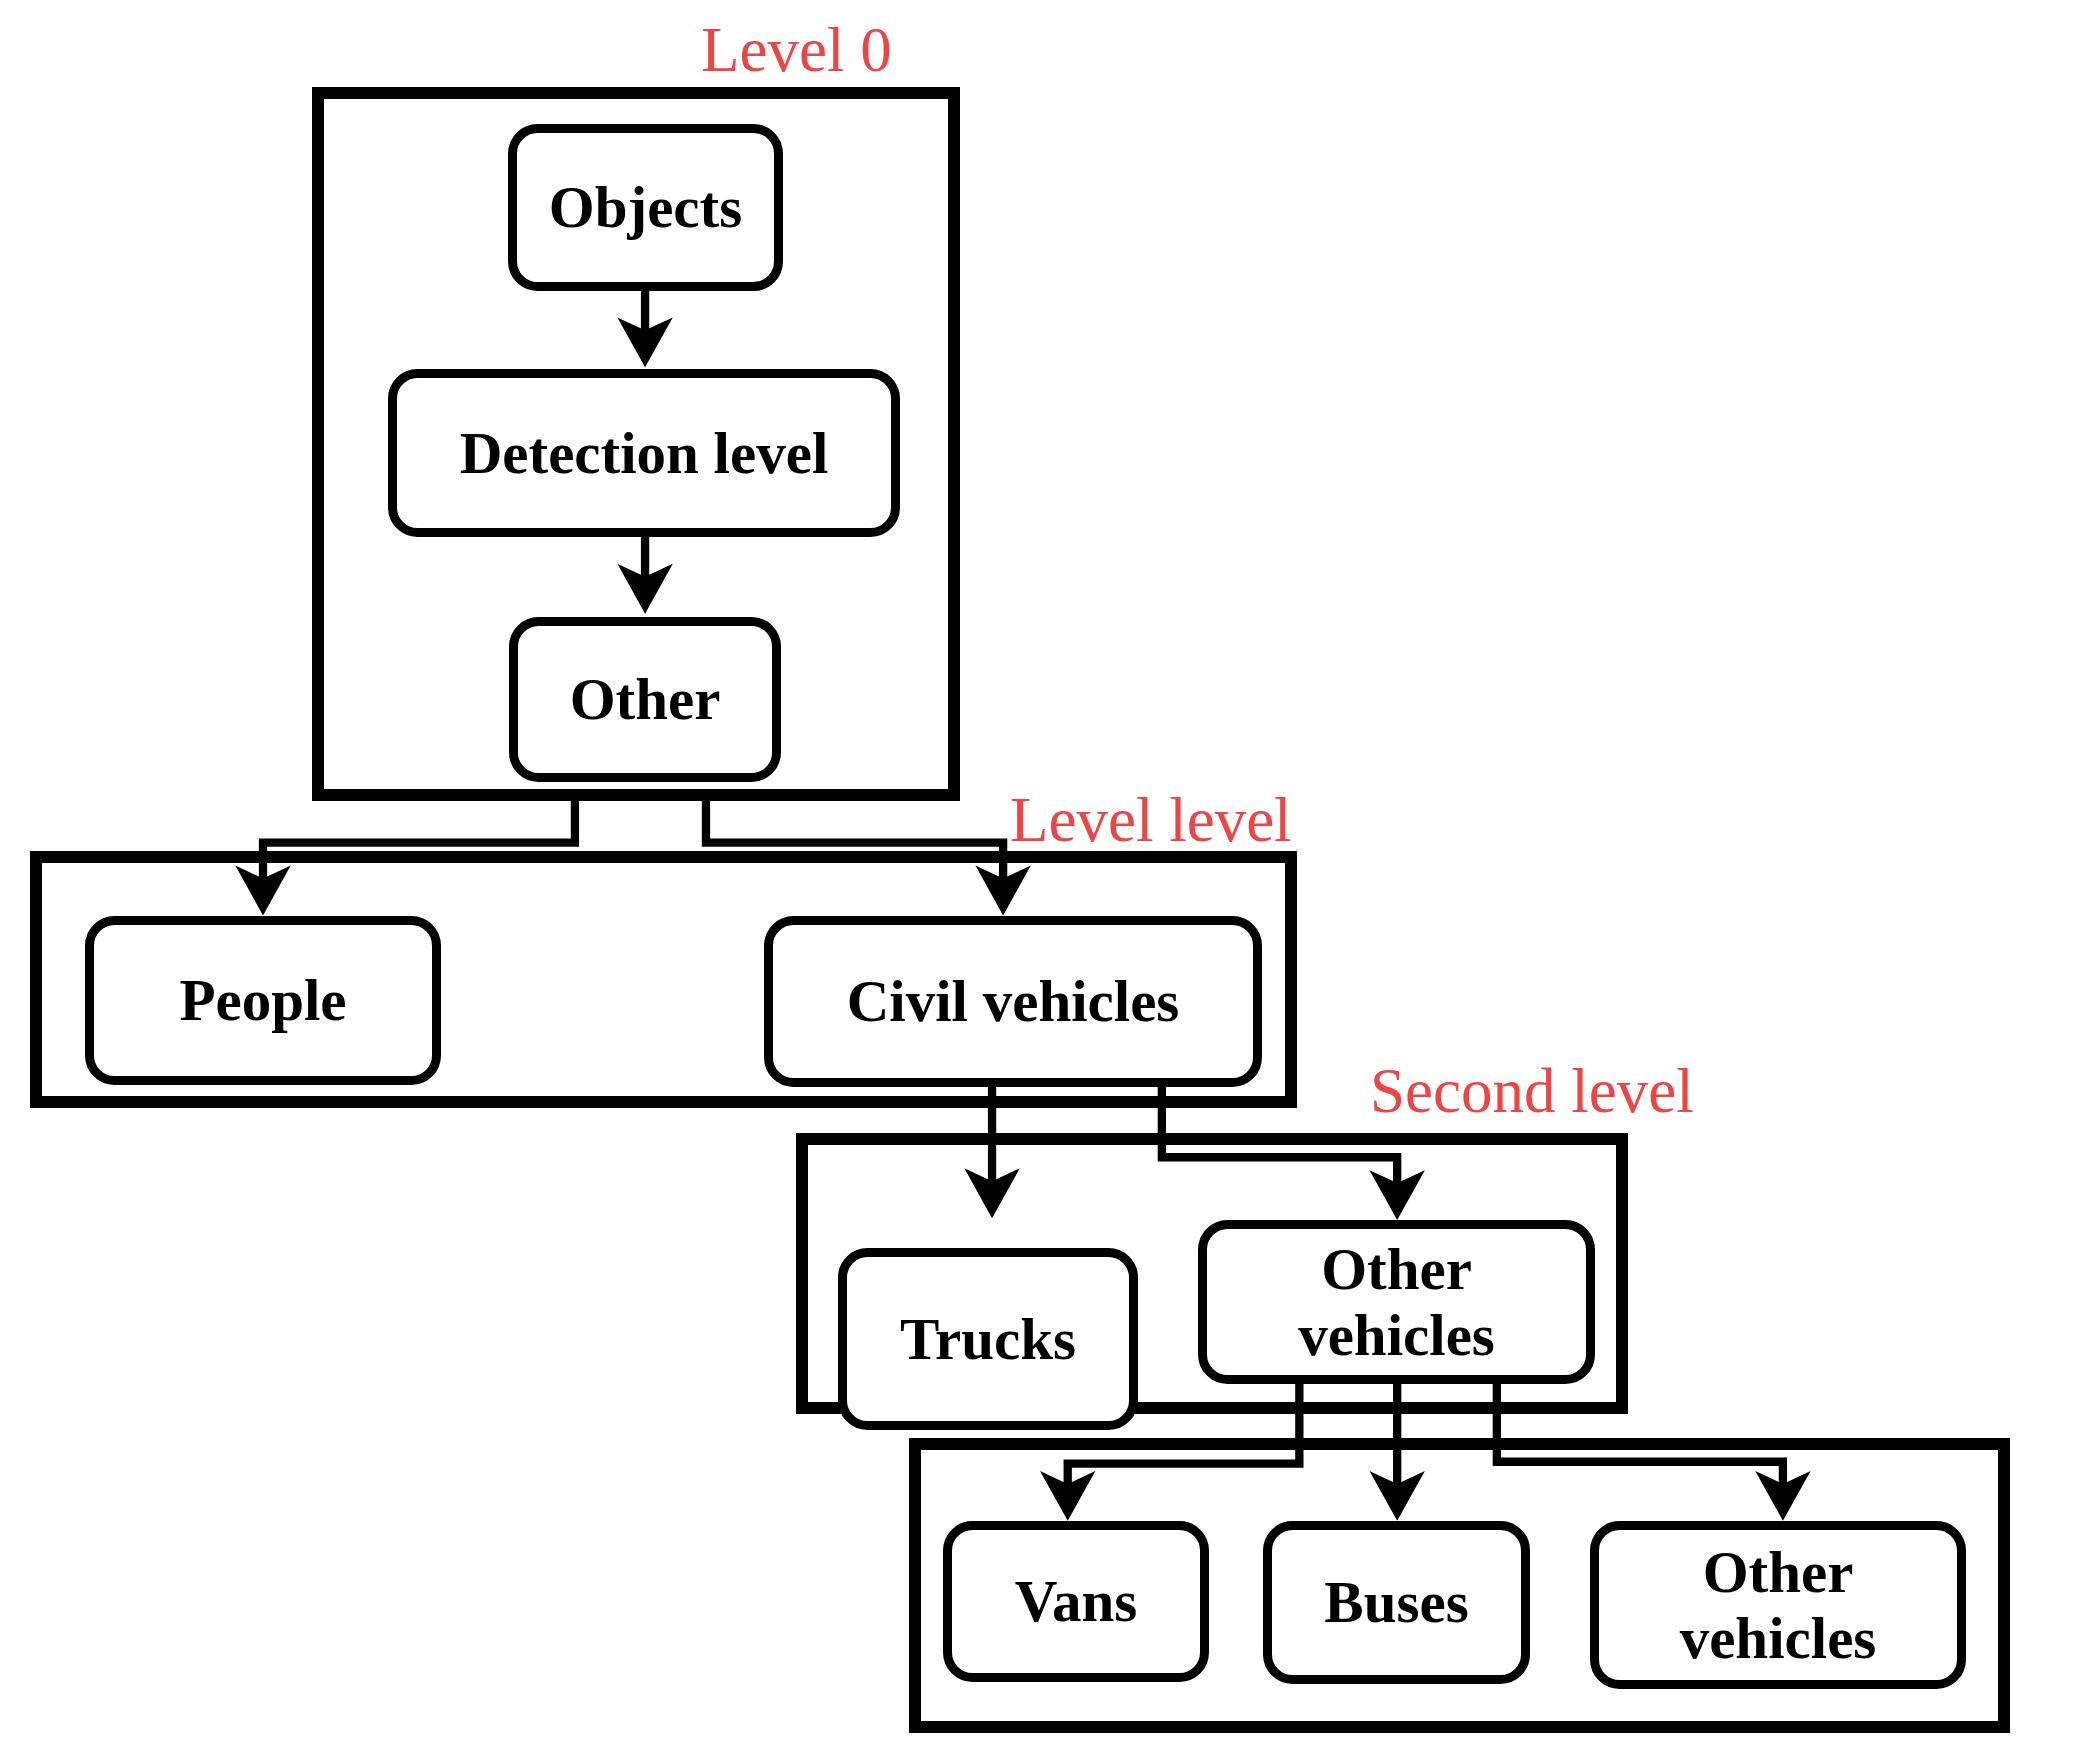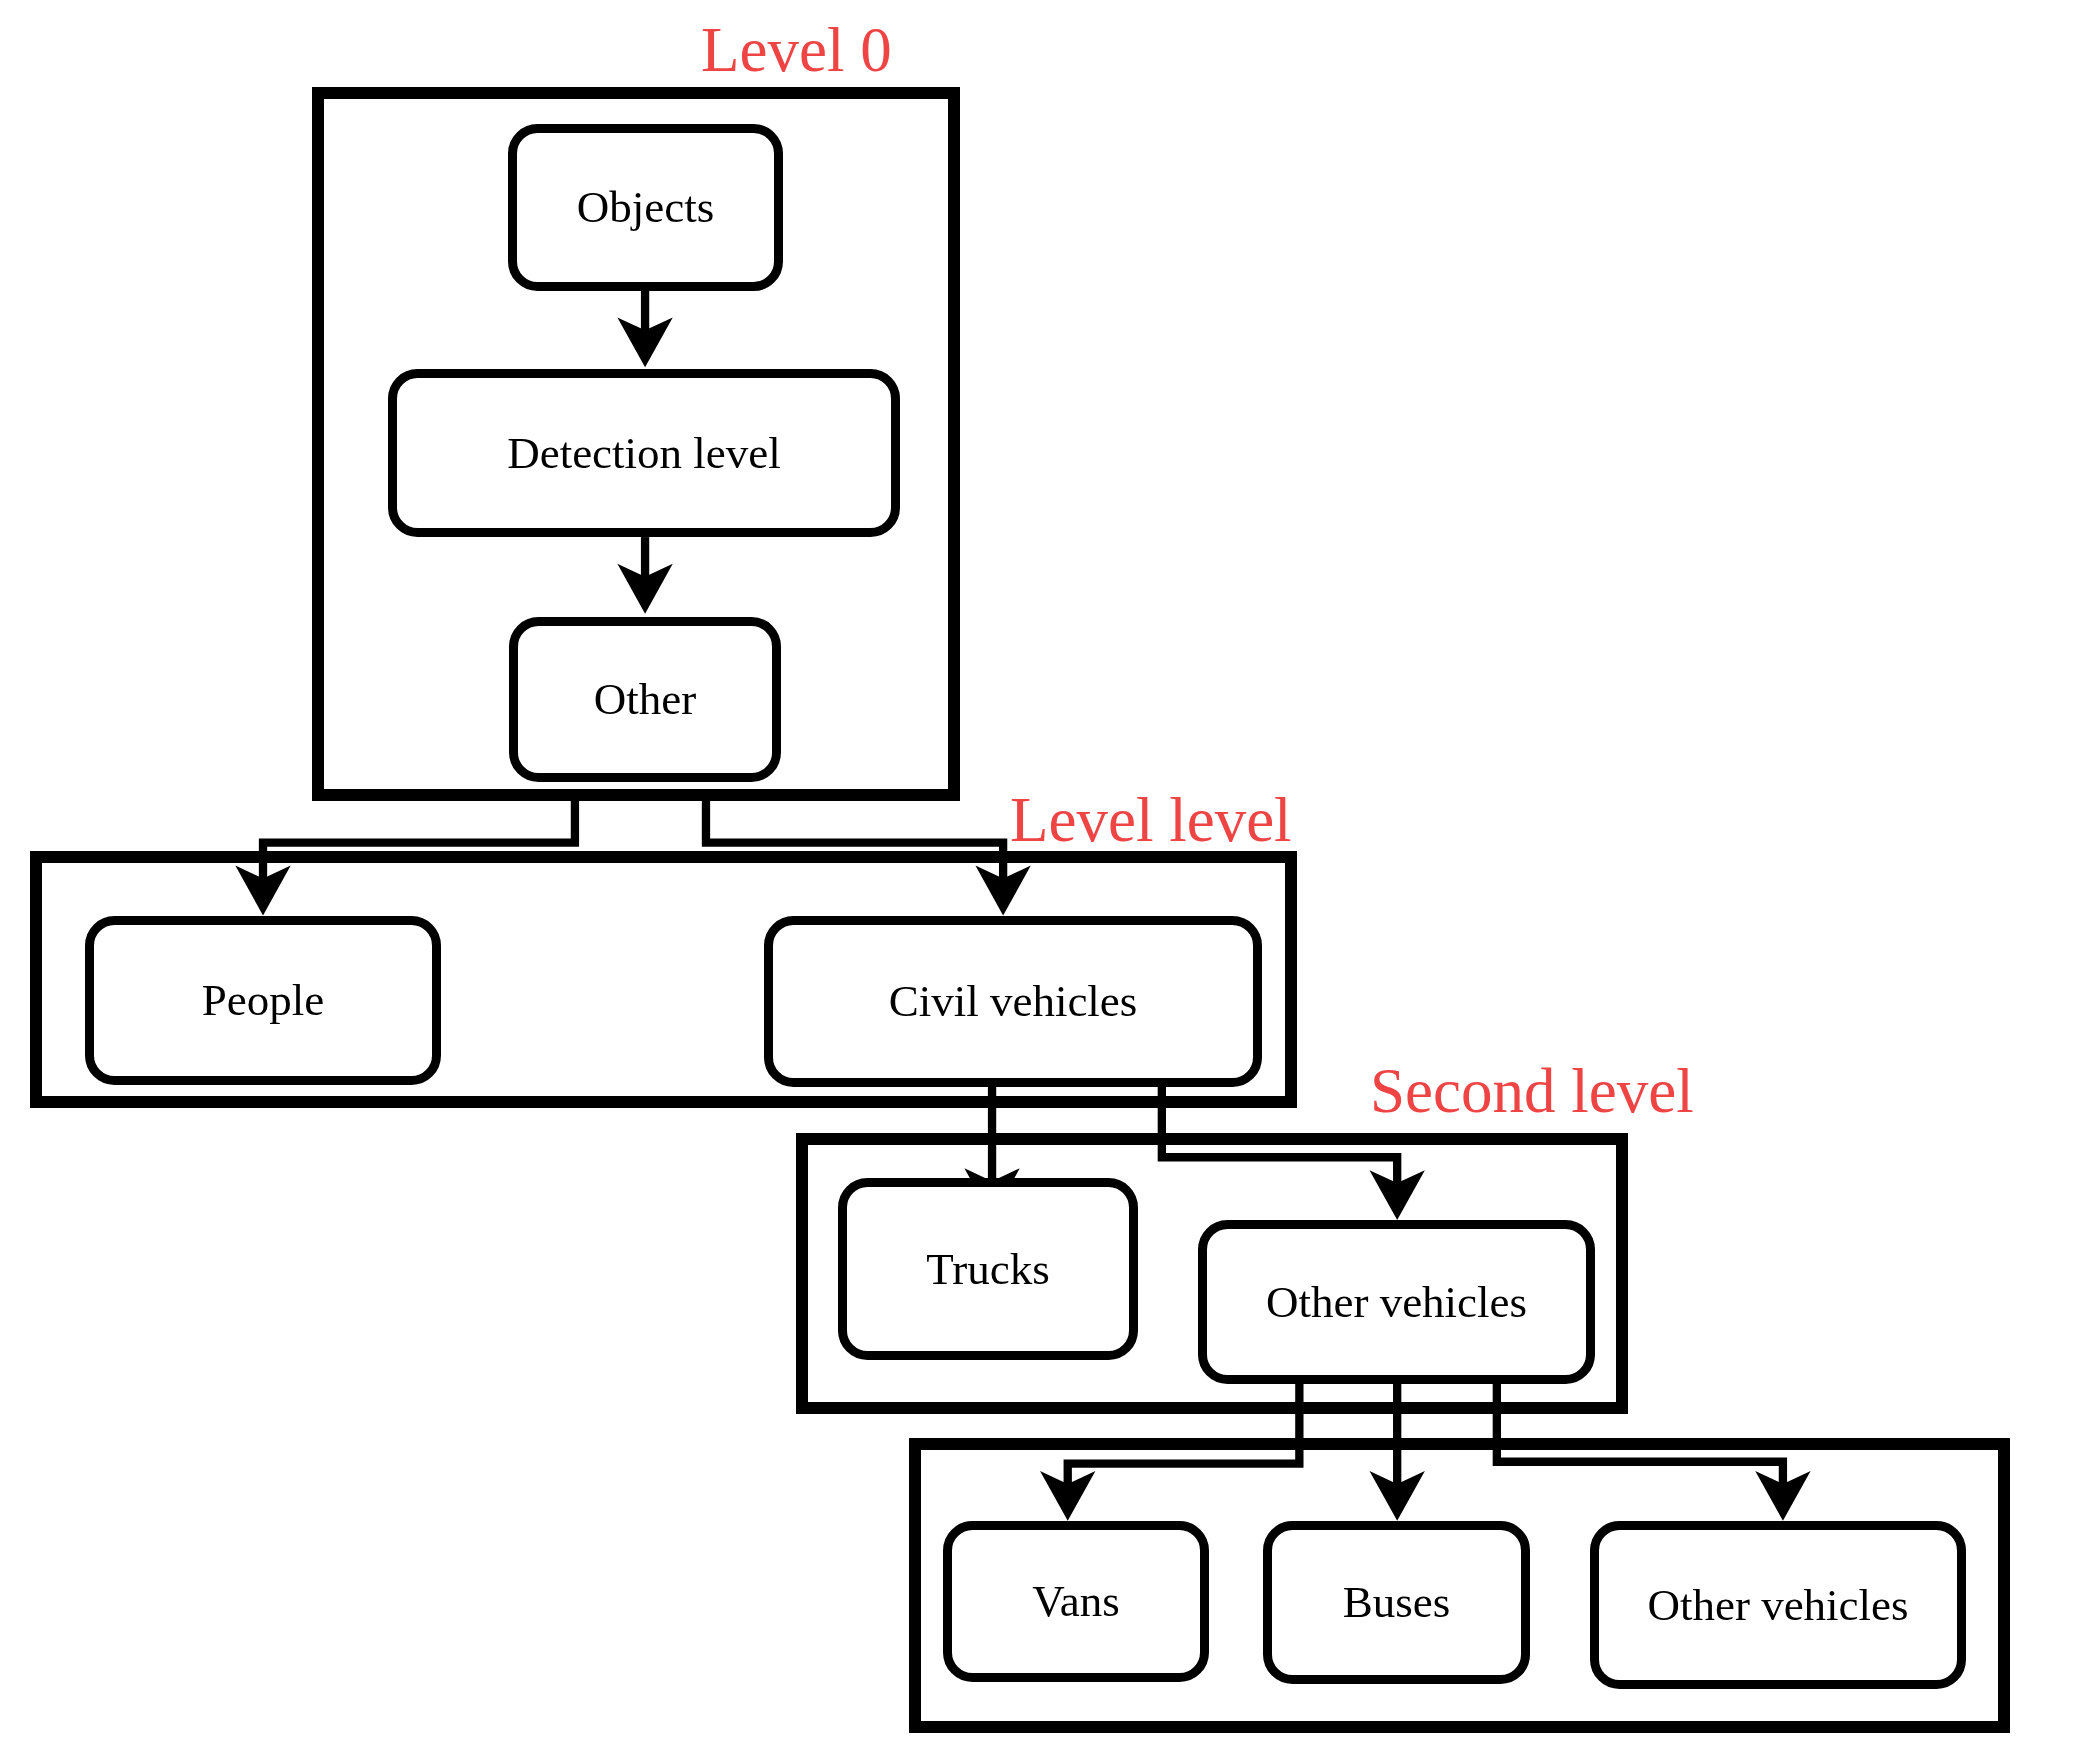--- a/index.html
+++ b/index.html
@@ -34,24 +34,25 @@
     border: 9.2px solid #000000;
     border-radius: 29.5px;
     background: #ffffff;
     box-sizing: border-box;
     display: flex;
     align-items: center;
     justify-content: center;
     text-align: center;
   }
   .node-label {
-    font-size: 45px;
+    font-size: 59px;
     line-height: 1.12;
     color: #000000;
     white-space: nowrap;
+    font-weight: bold;
   }
   .node-label.wrap {
     white-space: normal;
     max-width: 286px;
   }
   .container-label {
     position: absolute;
     font-size: 63px;
     line-height: 1.2;
     color: #ef4444;
@@ -66,21 +67,21 @@
   #lbl-level0 { left: 701px;  top: 13px; }
   #lbl-first  { left: 1010px; top: 783px; }
   #lbl-second { left: 1350px; top: 1054px; margin-left: 20px; }
   #lbl-third  { left: 1766px; top: 1364px; }
   
   #node-objects   { left: 508px;  top: 124px;  width: 275px; height: 167px; }
   #node-detection { left: 388px;  top: 369px;  width: 512px; height: 168px; }
   #node-rois      { left: 509px;  top: 617px;  width: 272px; height: 165px; }
   #node-people    { left: 85px;   top: 916px;  width: 356px; height: 169px; }
   #node-civil     { left: 764px;  top: 916px;  width: 498px; height: 171px; }
-  #node-trucks    { left: 838px;  top: 1178px; width: 300px; height: 182px; }
+  #node-trucks    { left: 838px;  top: 1248px; width: 300px; height: 182px; }
   #node-otherv2   { left: 1198px; top: 1220px; width: 397px; height: 164px; }
   #node-vans      { left: 943px; top: 1521px; width: 266px; height: 161px; }
   #node-buses     { left: 1263px; top: 1521px; width: 267px; height: 163px; }
   #node-otherv3   { left: 1590px; top: 1521px; width: 376px; height: 168px; }
 </style>
 </head>
 <body>
 
 <div class="canvas">
 

